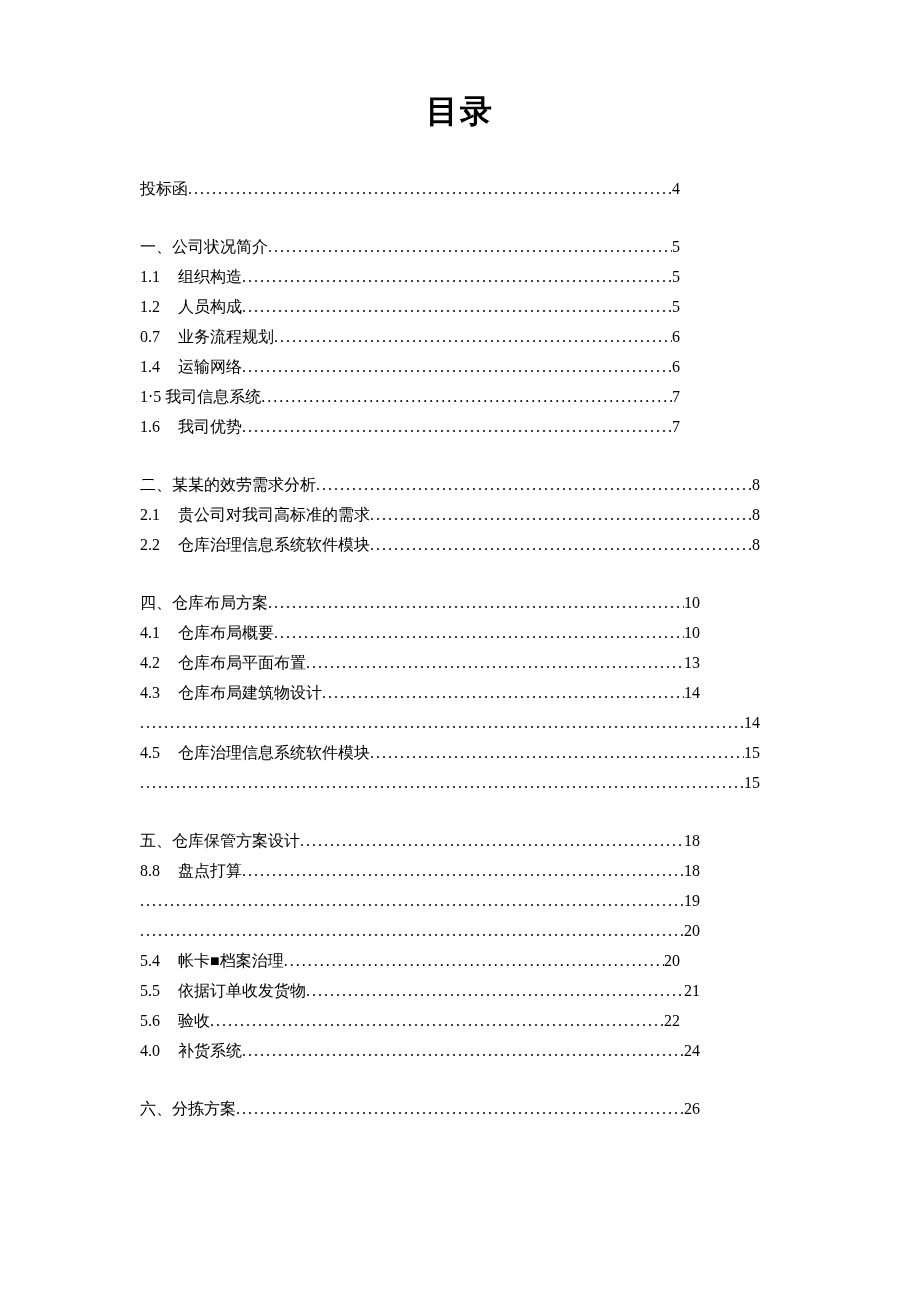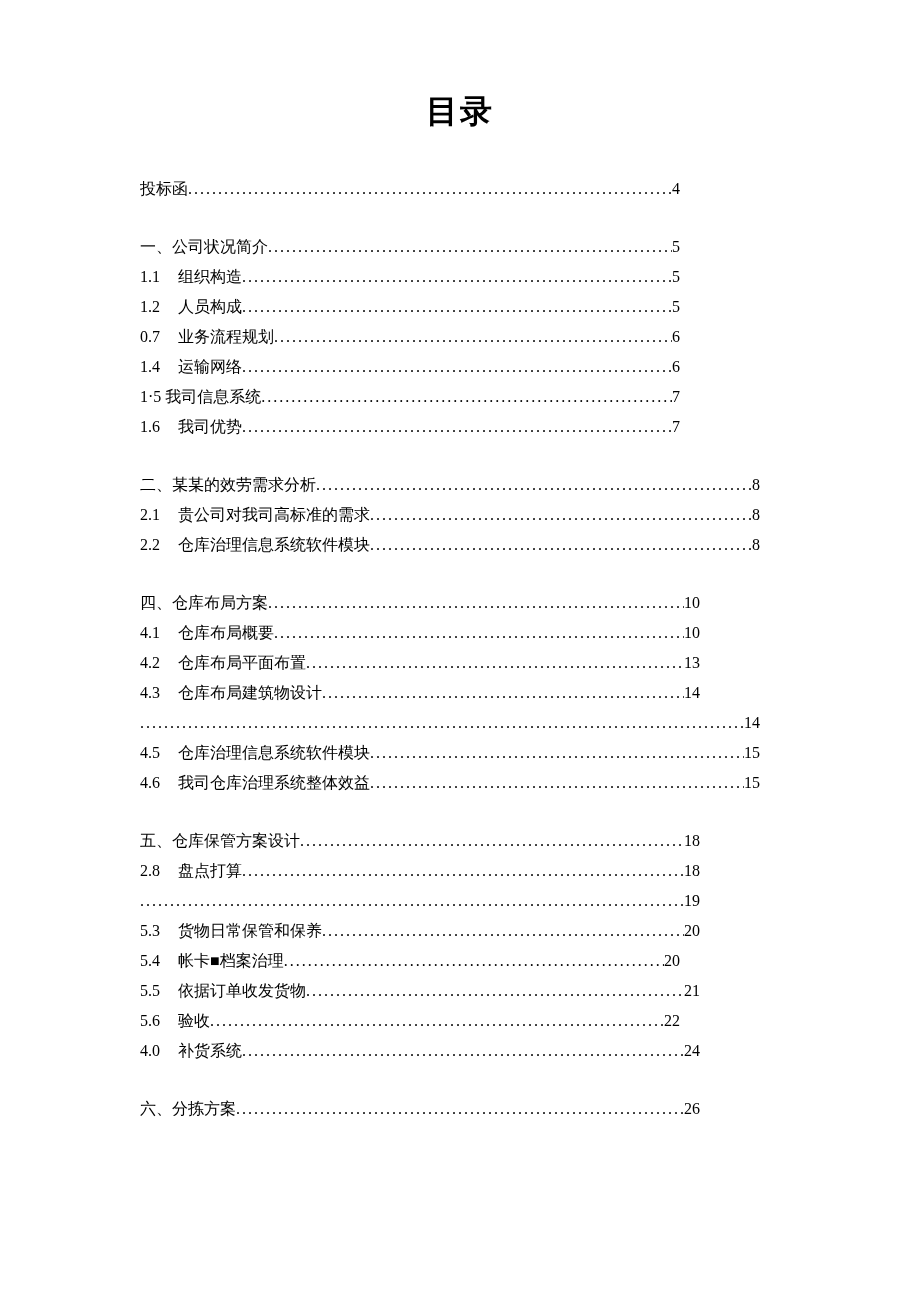--- a/index.html
+++ b/index.html
@@ -149,42 +149,40 @@
       <div class="toc-line w2">
         <span class="toc-dots"></span>
         <span class="toc-page">14</span>
       </div>
       <div class="toc-line w2">
         <span class="toc-label indent"><span class="toc-number">4.5</span><span> 仓库治理信息系统软件模块</span></span>
         <span class="toc-dots"></span>
         <span class="toc-page">15</span>
       </div>
       <div class="toc-line w2">
-        <span class="toc-label indent"><span class="toc-number">4.6</span><span> 我司仓库治理系统整体效益</span></span>
         <span class="toc-dots"></span>
         <span class="toc-page">15</span>
       </div>
     </div>
     <div class="toc-group">
       <div class="toc-line w1">
         <span class="toc-label">五、仓库保管方案设计</span>
         <span class="toc-dots"></span>
         <span class="toc-page">18</span>
       </div>
       <div class="toc-line w1">
-        <span class="toc-label indent"><span class="toc-number">2.8</span><span> 盘点打算</span></span>
+        <span class="toc-label indent"><span class="toc-number">8.8</span><span> 盘点打算</span></span>
         <span class="toc-dots"></span>
         <span class="toc-page">18</span>
       </div>
       <div class="toc-line w1">
         <span class="toc-dots"></span>
         <span class="toc-page">19</span>
       </div>
       <div class="toc-line w1">
-        <span class="toc-label indent"><span class="toc-number">5.3</span><span> 货物日常保管和保养</span></span>
         <span class="toc-dots"></span>
         <span class="toc-page">20</span>
       </div>
       <div class="toc-line w3">
         <span class="toc-label indent"><span class="toc-number">5.4</span><span> 帐卡■档案治理</span></span>
         <span class="toc-dots"></span>
         <span class="toc-page">20</span>
       </div>
       <div class="toc-line w1">
         <span class="toc-label indent"><span class="toc-number">5.5</span><span> 依据订单收发货物</span></span>

